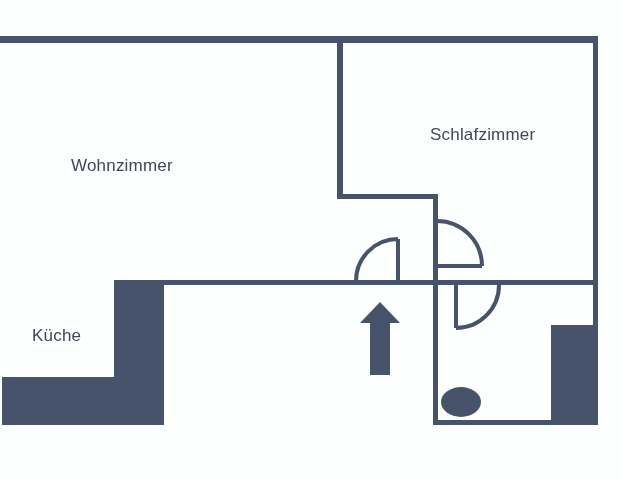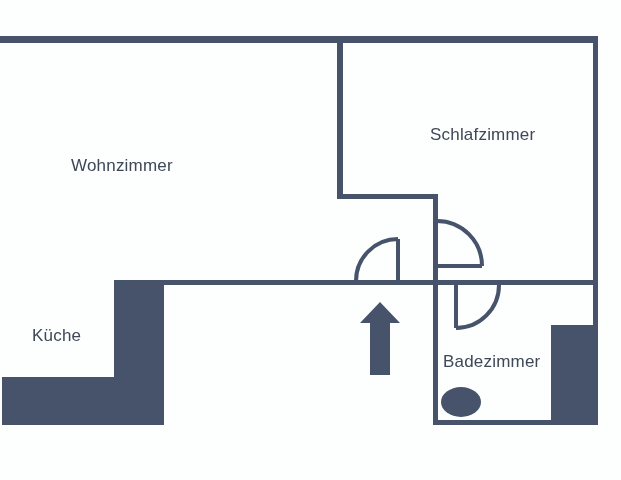--- a/index.html
+++ b/index.html
@@ -63,15 +63,14 @@
     </g>
 
     <polygon points="380,302 400,323 390,323 390,375 370,375 370,323 360,323" fill="#46536a"></polygon>
 
     <ellipse cx="461" cy="402" rx="20" ry="15" fill="#46536a"></ellipse>
   </svg>
 
   <div class="room-label label-schlafzimmer">Schlafzimmer</div>
   <div class="room-label label-wohnzimmer">Wohnzimmer</div>
   <div class="room-label label-kueche">Küche</div>
-  <div class="room-label label-badezimmer">Badezimmer</div>
 
 </div>
 
 </body></html>

